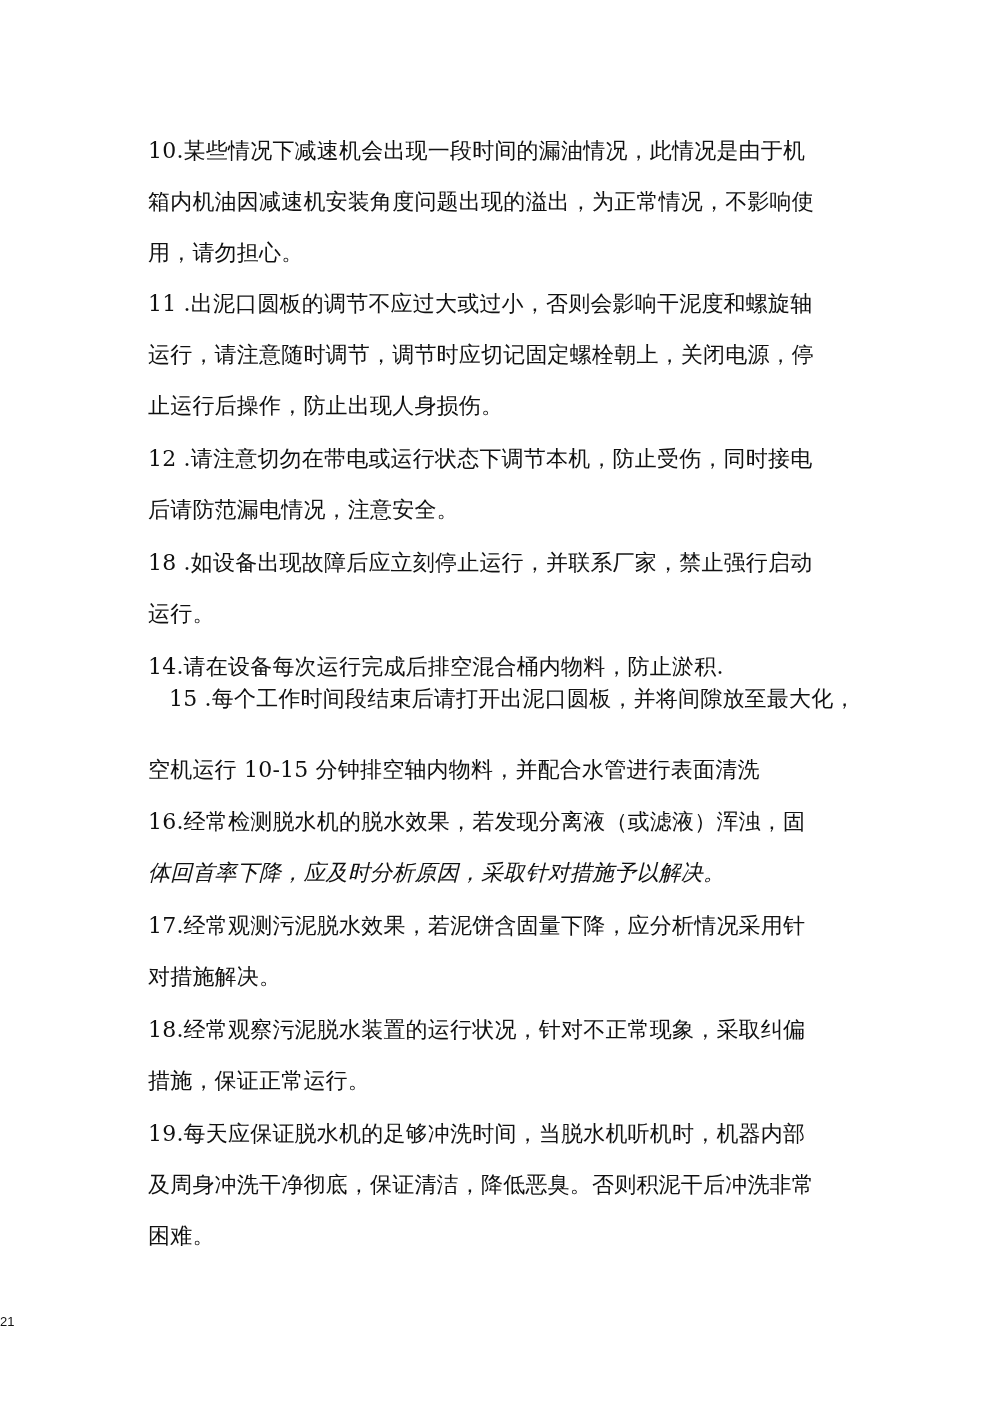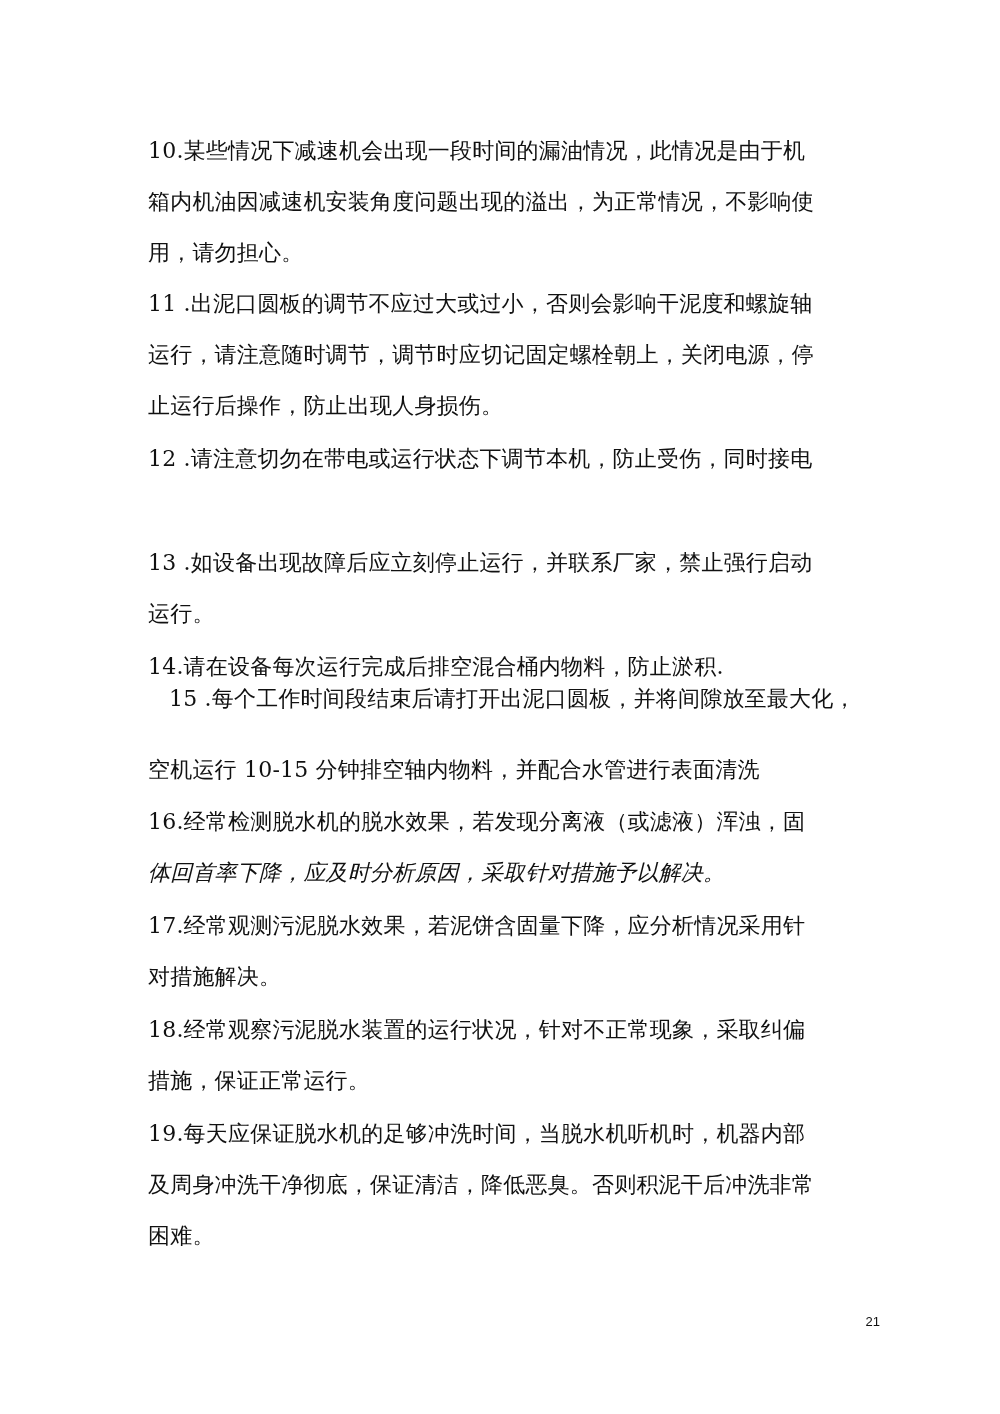--- a/index.html
+++ b/index.html
@@ -31,42 +31,43 @@
       line-height: 30px;
       height: 30px;
       letter-spacing: 0.2px;
       transform-origin: left center;
     }
     .page-number {
       position: absolute;
       left: 0;
       width: 880px;
       top: 1314px;
-      text-align: right;
+      text-align: left;
       font-family: "Liberation Sans", "DejaVu Sans", sans-serif;
       font-size: 13px;
       color: #111111;
     }
   </style>
 </head>
 <body>
 
 <div class="page">
 
   <div class="line" style="top:136px;">10.某些情况下减速机会出现一段时间的漏油情况，此情况是由于机</div>
   <div class="line" style="top:187px;">箱内机油因减速机安装角度问题出现的溢出，为正常情况，不影响使</div>
   <div class="line" style="top:238px;">用，请勿担心。</div>
 
   <div class="line" style="top:289px;">11 .出泥口圆板的调节不应过大或过小，否则会影响干泥度和螺旋轴</div>
   <div class="line" style="top:391px;">止运行后操作，防止出现人身损伤。</div>
   <div class="line" style="top:340px;">运行，请注意随时调节，调节时应切记固定螺栓朝上，关闭电源，停</div>
 
   <div class="line" style="top:444px;">12 .请注意切勿在带电或运行状态下调节本机，防止受伤，同时接电</div>
+  <div class="line" style="top:495px;">后请防范漏电情况，注意安全。</div>
 
-  <div class="line" style="top:548px;">13 .如设备出现故障后应立刻停止运行，并联系厂家，禁止强行启动</div>
+  <div class="line" style="top:548px;">18 .如设备出现故障后应立刻停止运行，并联系厂家，禁止强行启动</div>
   <div class="line" style="top:599px;">运行。</div>
 
   <div class="line" style="top:652px;">14.请在设备每次运行完成后排空混合桶内物料，防止淤积.</div>
 
   <div class="line" style="top:684px;margin-left:21px;">15 .每个工作时间段结束后请打开出泥口圆板，并将间隙放至最大化，</div>
   <div class="line" style="top:755px;">空机运行 10-15 分钟排空轴内物料，并配合水管进行表面清洗</div>
 
   <div class="line" style="top:807px;">16.经常检测脱水机的脱水效果，若发现分离液（或滤液）浑浊，固</div>
   <div class="line" style="top:858px;font-style:italic;">体回首率下降，应及时分析原因，采取针对措施予以解决。</div>
 

